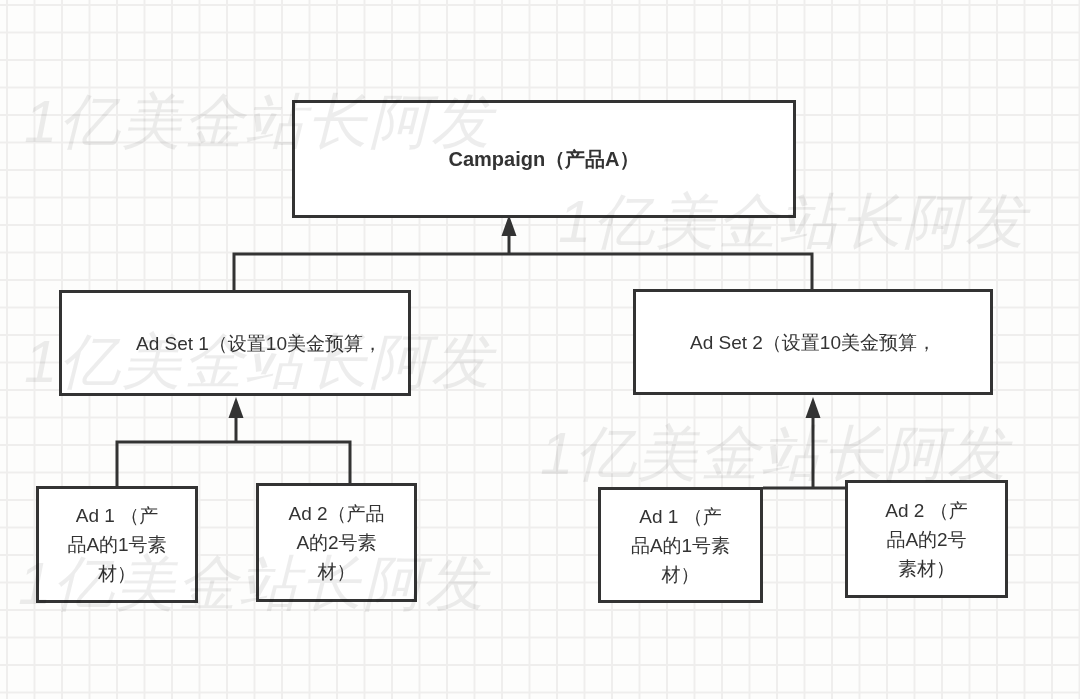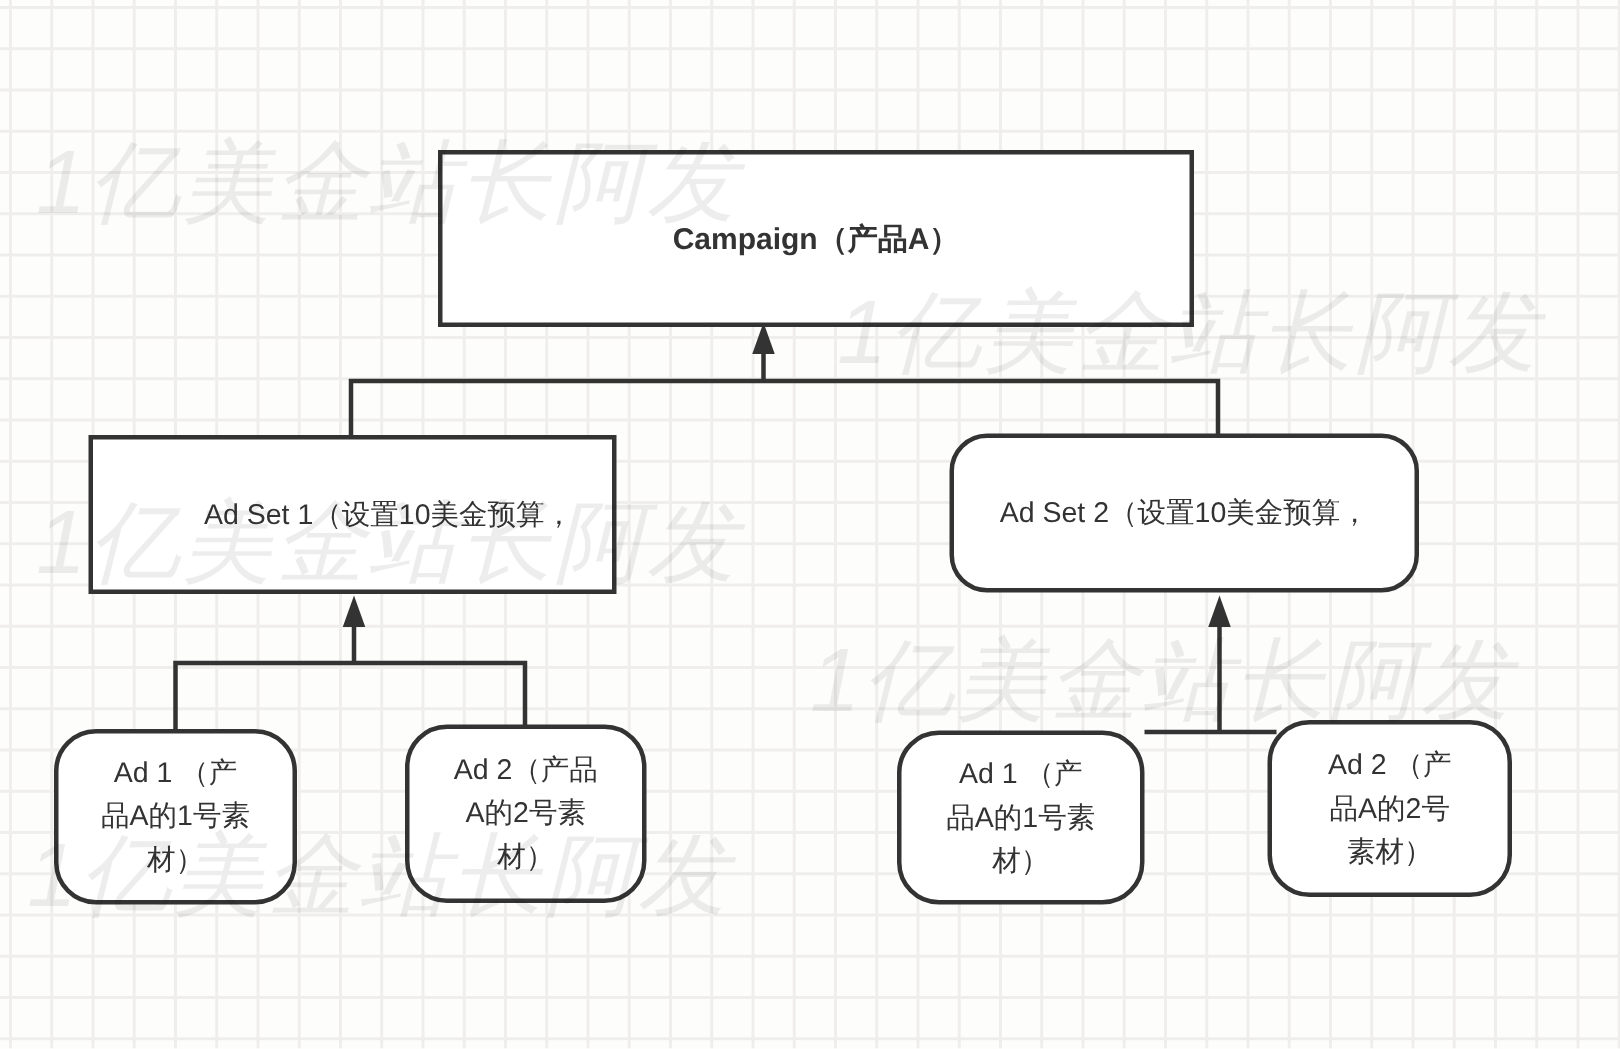--- a/index.html
+++ b/index.html
@@ -31,24 +31,24 @@
     flex-direction:column;
     align-items:center;
     justify-content:center;
     text-align:center;
     z-index:2;
   }
   .node .line{display:block;}
   .node-campaign{left:292px;top:100px;width:504px;height:118px;font-size:20px;font-weight:bold;}
   .node-adset{font-size:19px;line-height:29px;}
   .node-adset1{left:59px;top:290px;width:352px;height:106px;padding-left:48px;}
-  .node-adset2{left:633px;top:289px;width:313px;height:106px;border-radius:25px;}
-  .node-ad{font-size:19px;line-height:29px;border-radius:28px;}
+  .node-adset2{left:633px;top:289px;width:360px;height:106px;}
+  .node-ad{font-size:19px;line-height:29px;}
   .node-ad1-left{left:36px;top:486px;width:162px;height:117px;}
-  .node-ad2-left{left:270px;top:483px;width:161px;height:119px;}
+  .node-ad2-left{left:256px;top:483px;width:161px;height:119px;}
   .node-ad1-right{left:598px;top:487px;width:165px;height:116px;}
   .node-ad2-right{left:845px;top:480px;width:163px;height:118px;}
   .watermark{
     position:absolute;
     z-index:3;
     font-size:60px;
     line-height:1;
     letter-spacing:2px;
     white-space:nowrap;
     color:rgba(0,0,0,0.07);

